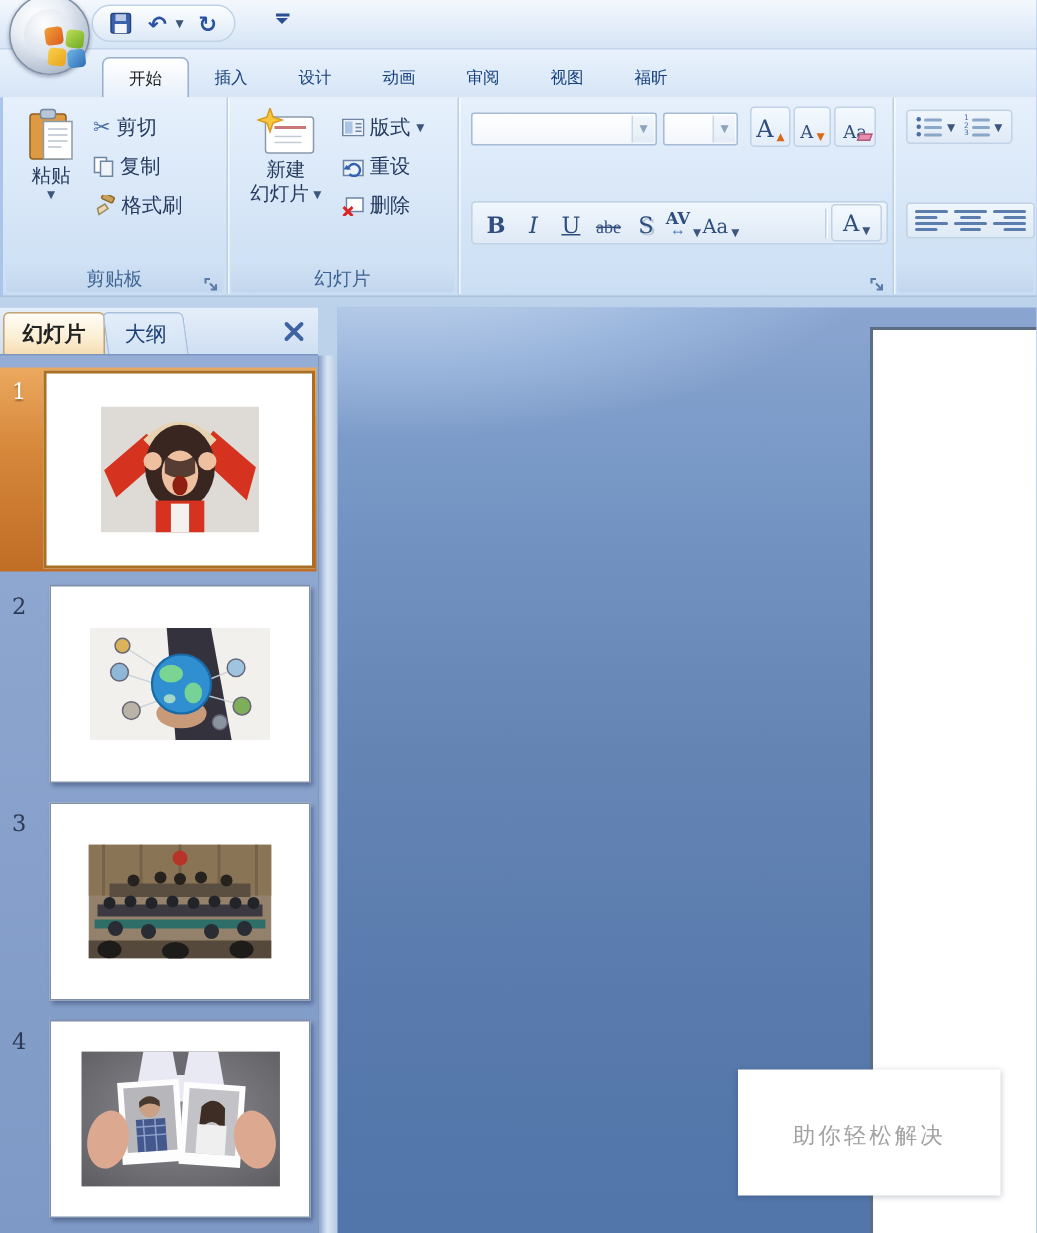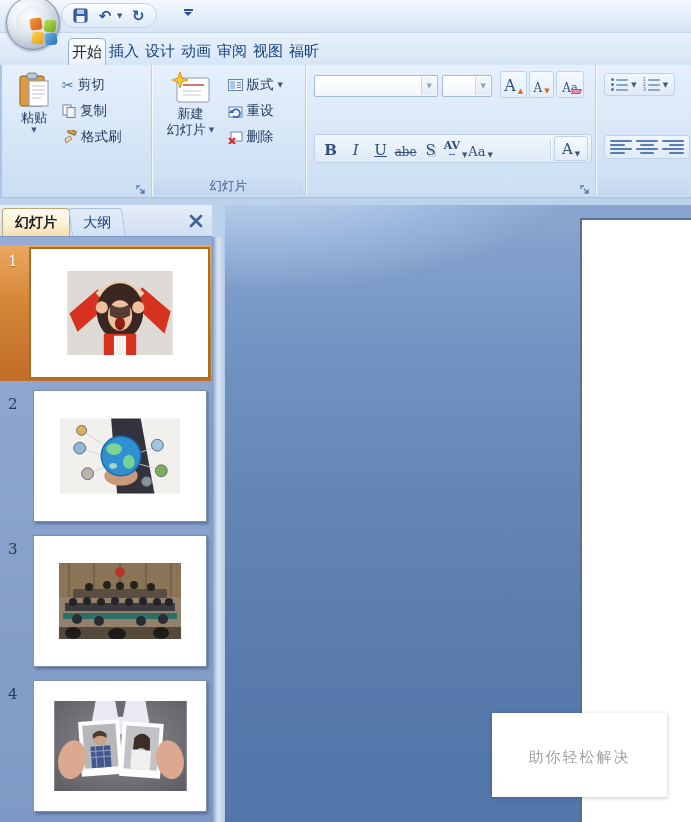--- a/index.html
+++ b/index.html
@@ -35,21 +35,21 @@
   .orb-sq { position:absolute; width:12px; height:12px; border-radius:3px; }
   .sq1 { left:14px; top:12px; background:linear-gradient(135deg,#f3a03a,#d85c1e); transform:rotate(-8deg); }
   .sq2 { left:28px; top:14px; background:linear-gradient(135deg,#bede5a,#6faa1f); transform:rotate(6deg); }
   .sq3 { left:16px; top:26px; background:linear-gradient(135deg,#f8d04a,#e8a41e); transform:rotate(5deg); }
   .sq4 { left:29px; top:27px; background:linear-gradient(135deg,#6fb7e8,#2d6cb4); transform:rotate(-6deg); }
 
   
   .tabrow { position:absolute; left:0; top:33px; width:691px; height:32px;
     background:linear-gradient(180deg,#e9f2fc 0%,#d6e5f6 100%);
     display:flex; align-items:flex-end; padding-left:68px; }
-  .rtab { height:27px; padding:0 3px; display:flex; align-items:center; font-size:15px;
+  .rtab { height:27px; padding:0 17px; display:flex; align-items:center; font-size:11px;
     color:#17417e; white-space:nowrap; }
   .rtab.active { background:linear-gradient(180deg,#ffffff 0%,#f4f8fd 50%,#e8f0fa 100%);
     border:1px solid #98b1cd; border-bottom:none; border-radius:5px 5px 0 0; color:#222; }
 
   
   .ribbon { position:absolute; left:0; top:65px; width:691px; height:133px;
     background:linear-gradient(180deg,#e6f0fc 0%,#d7e6f7 55%,#cadef3 100%);
     border-bottom:1px solid #aac1dc; border-left:2px solid #a9c6e8; display:flex; }
   .rgroup { position:relative; height:131px; border-right:1px solid #b9cde5;
     box-shadow:1px 0 0 rgba(255,255,255,.75); }
@@ -201,20 +201,23 @@
           <span>复制</span>
         </div>
         <div class="smallbtn">
           <svg width="15" height="14" viewBox="0 0 15 14">
             <rect x="6" y="0" width="8" height="4" rx="1" transform="rotate(25 10 2)" fill="#caa15a" stroke="#8a6a2a"></rect>
             <polygon points="3,9 8,6 10,9 4,13" fill="#e8d9b8" stroke="#9a8a5a"></polygon>
           </svg>
           <span>格式刷</span>
         </div>
       </div>
+      <div class="rgroup-label">
+        <span>剪贴板</span>
+      </div>
       <div class="launcher">
         <svg width="12" height="12" viewBox="0 0 12 12">
           <path d="M2,5 V2 H5" fill="none" stroke="#5b7aa5" stroke-width="1.4"></path>
           <path d="M5,5 L9,9 M9,5.5 V9 H5.5" fill="none" stroke="#5b7aa5" stroke-width="1.4"></path>
         </svg>
       </div>
     </div>
 
     <div class="rgroup" style="width:155px;">
       <div class="bigbtn" style="left:8px; top:7px; width:62px;">
@@ -282,21 +285,21 @@
         </div>
         <div class="fbtn" style="border:1px solid #c0d2e6; border-radius:3px; width:28px; height:27px; background:linear-gradient(180deg,#f4f9fe,#e2edf8); position:relative;">
           <span style="font-size:12px;">Aa</span>
           <span style="position:absolute; right:2px; bottom:3px; width:9px; height:5px; background:#e88fb0; border:1px solid #b05a80; transform:skewX(-20deg);"></span>
         </div>
       </div>
       <div class="fontrow2">
         <div class="fbtn" style="font-weight:bold;">B</div>
         <div class="fbtn" style="font-style:italic;">I</div>
         <div class="fbtn" style="text-decoration:underline;">U</div>
-        <div class="fbtn" style="font-size:12px; text-decoration:line-through;">abe</div>
+        <div class="fbtn" style="font-size:12px; text-decoration:line-through;font-family:Liberation Serif, serif;">abe</div>
         <div class="fbtn" style="text-shadow:1.5px 1.5px 0 #b9c6d6;">S</div>
         <div class="fbtn">
           <span style="display:flex; flex-direction:column; align-items:center; line-height:1;">
             <span style="font-size:11px;font-weight:bold;">AV</span>
             <span style="font-size:8px; color:#2f62b0;">↔</span>
           </span>
           <span class="caret">▼</span>
         </div>
         <div class="fbtn">
           <span style="font-size:13px;">Aa</span>

